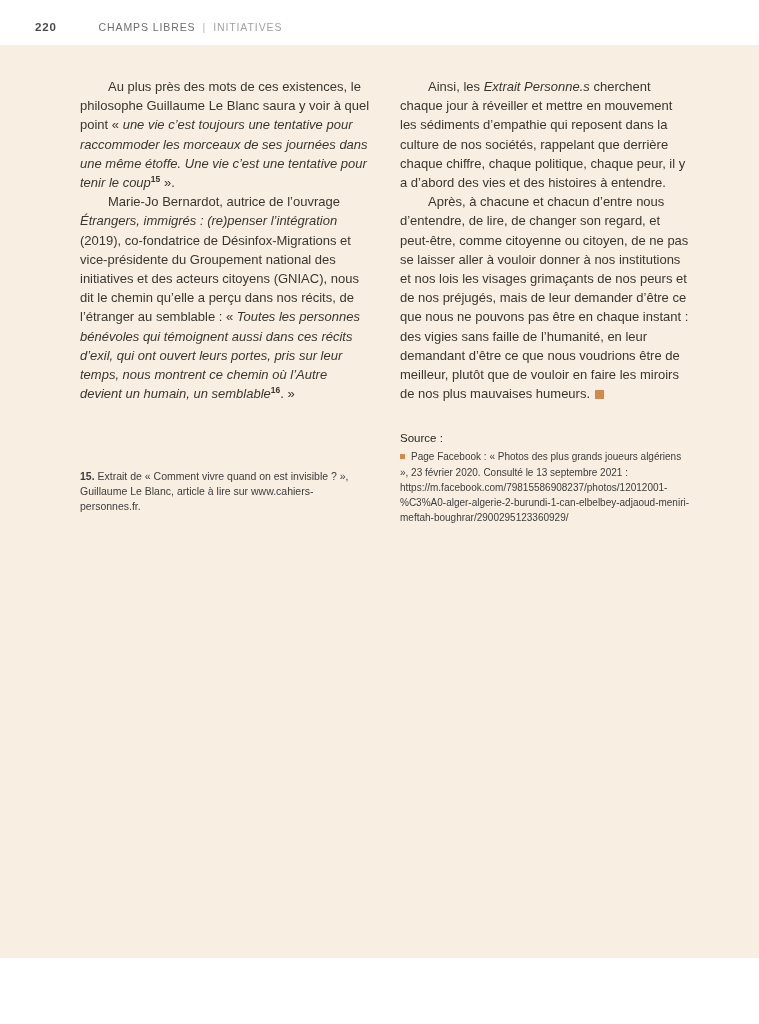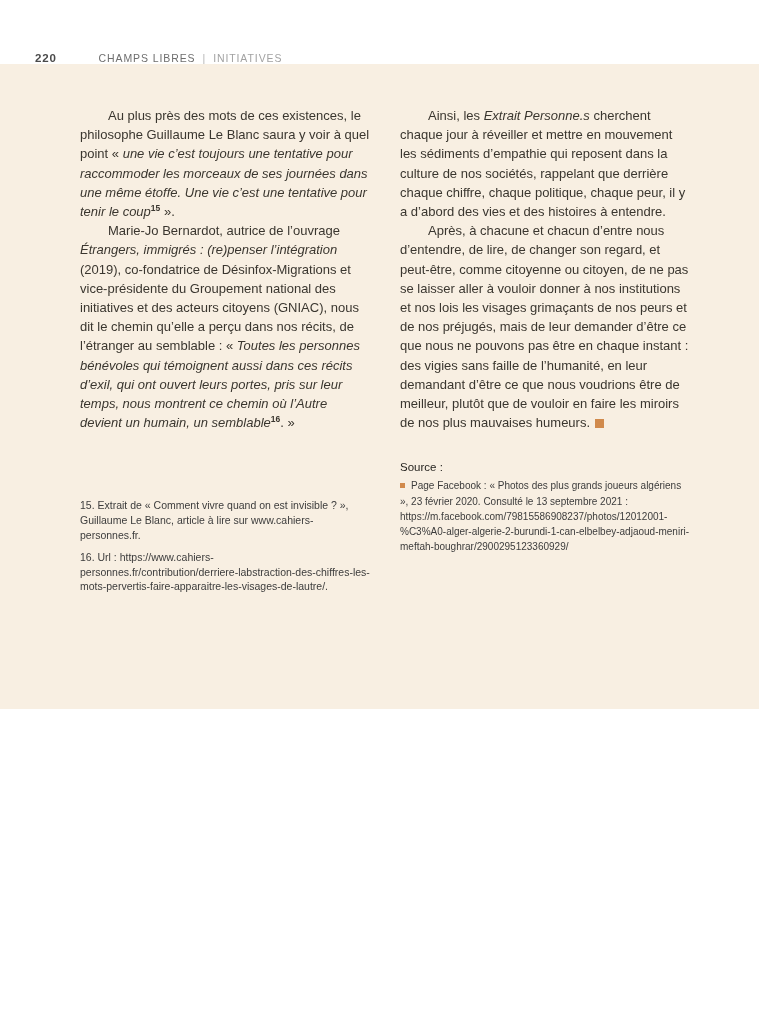--- a/index.html
+++ b/index.html
@@ -4,23 +4,23 @@
 <style>
   * { margin: 0; padding: 0; box-sizing: border-box; }
   html, body {
     width: 759px; height: 1024px;
     background: #ffffff;
     font-family: "Liberation Sans", sans-serif;
     overflow: hidden;
   }
   
   .page-header {
-    height: 64px;
+    height: 45px;
     display: flex;
-    align-items: flex-end;
+    align-items: center;
     padding: 8px 0 0 35px;
     background: #ffffff;
   }
   .page-number {
     font-size: 11.5px;
     font-weight: bold;
     color: #4a4a4a;
     letter-spacing: 0.8px;
   }
   .running-head {
@@ -30,23 +30,23 @@
     color: #6e6e6e;
     display: flex;
     align-items: baseline;
     gap: 7px;
   }
   .running-head .sep { color: #b5b5b5; font-weight: normal; }
   .running-head .sub { color: #a2a2a2; }
   
   .sheet {
     width: 759px;
-    height: 645px;
+    height: 913px;
     background: #f8efe2;
-    padding: 42px 69px 0 80px;
+    padding: 32px 69px 0 80px;
     display: flex;
     gap: 30px;
   }
   .col { width: 290px; }
   .body-par {
     font-size: 13px;
     line-height: 19.2px;
     color: #3a362f;
     text-indent: 28px;
   }
@@ -59,21 +59,21 @@
   }
   
   .footnotes { margin-top: 66px; }
   .footnote {
     font-size: 10.5px;
     line-height: 14.8px;
     color: #3c3c3c;
     margin-bottom: 7px;
     overflow-wrap: anywhere;
   }
-  .footnote .num { font-weight: normal; }
+  .footnote .num { font-weight: bold; }
   
   .section-heading {
     font-size: 13.5px;
     font-weight: bold;
     line-height: 19.2px;
     color: #211f1b;
   }
   .end-square {
     display: inline-block;
     width: 9px; height: 9px;
@@ -117,21 +117,20 @@
 </header>
 
 <main class="sheet">
 
   <div class="col">
     <p class="body-par"><span>Au plus près des mots de ces existences, le philosophe Guillaume Le Blanc saura y voir à quel point « </span><span class="it">une vie c’est toujours une tentative pour raccommoder les morceaux de ses journées dans une même étoffe. Une vie c’est une tentative pour tenir le coup</span><span class="fnref">15</span><span> ».</span></p>
     <p class="body-par"><span>Marie-Jo Bernardot, autrice de l’ouvrage </span><span class="it">Étrangers, immigrés : (re)penser l’intégration</span><span> (2019), co-fondatrice de Désinfox-Migrations et vice-présidente du Groupement national des initiatives et des acteurs citoyens (GNIAC), nous dit le chemin qu’elle a perçu dans nos récits, de l’étranger au semblable : « </span><span class="it">Toutes les personnes bénévoles qui témoignent aussi dans ces récits d’exil, qui ont ouvert leurs portes, pris sur leur temps, nous montrent ce chemin où l’Autre devient un humain, un semblable</span><span class="fnref">16</span><span>. »</span></p>
 
     <div class="footnotes">
       <p class="footnote"><span class="num">15.</span><span> Extrait de « Comment vivre quand on est invisible ? », Guillaume Le Blanc, article à lire sur www.cahiers-personnes.fr.</span></p>
-      <p class="footnote"><span class="num">16.</span><span> Url : https://www.cahiers-personnes.fr/contribution/derriere-labstraction-des-chiffres-les-mots-pervertis-faire-apparaitre-les-visages-de-lautre/.</span></p>
     </div>
   </div>
 
   <div class="col">
     <p class="body-par"><span>Ainsi, les </span><span class="it">Extrait Personne.s</span><span> cherchent chaque jour à réveiller et mettre en mouvement les sédiments d’empathie qui reposent dans la culture de nos sociétés, rappelant que derrière chaque chiffre, chaque politique, chaque peur, il y a d’abord des vies et des histoires à entendre.</span></p>
     <p class="body-par"><span>Après, à chacune et chacun d’entre nous d’entendre, de lire, de changer son regard, et peut-être, comme citoyenne ou citoyen, de ne pas se laisser aller à vouloir donner à nos institutions et nos lois les visages grimaçants de nos peurs et de nos préjugés, mais de leur demander d’être ce que nous ne pouvons pas être en chaque instant : des vigies sans faille de l’humanité, en leur demandant d’être ce que nous voudrions être de meilleur, plutôt que de vouloir en faire les miroirs de nos plus mauvaises humeurs.</span><span class="end-square"></span></p>
 
     <div class="source-block">
       <div class="source-label">Source :</div>
       <div class="source-item"><span class="bullet-square"></span><span>Page Facebook : « Photos des plus grands joueurs algériens », 23 février 2020. Consulté le 13 septembre 2021 : https://m.facebook.com/79815586908237/photos/12012001-%C3%A0-alger-algerie-2-burundi-1-can-elbelbey-adjaoud-meniri-meftah-boughrar/2900295123360929/</span></div>

